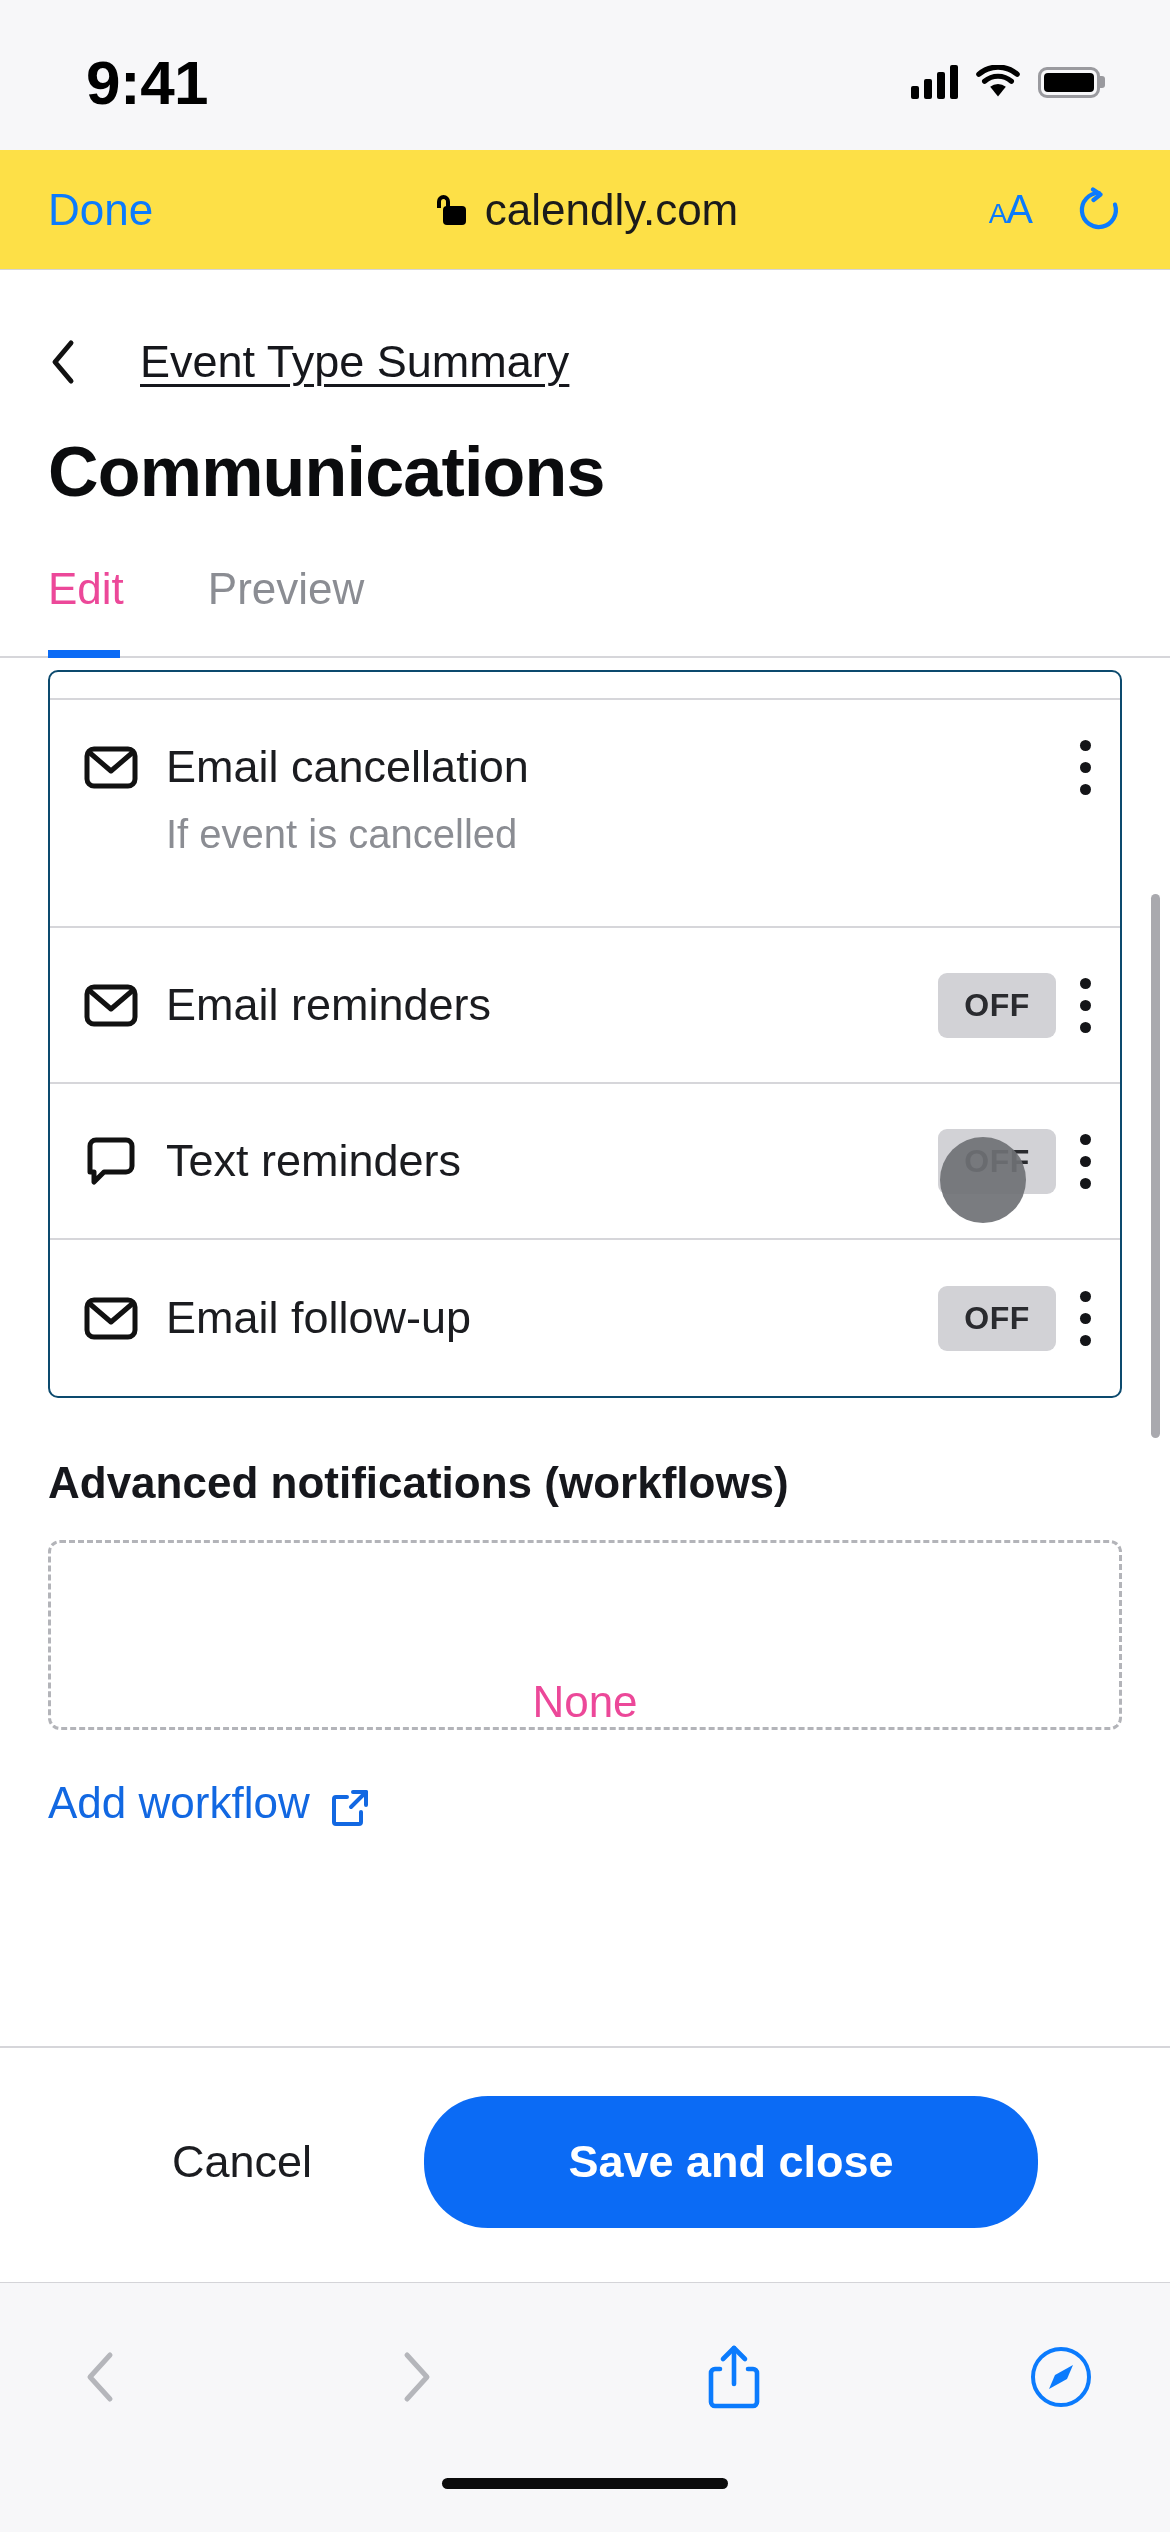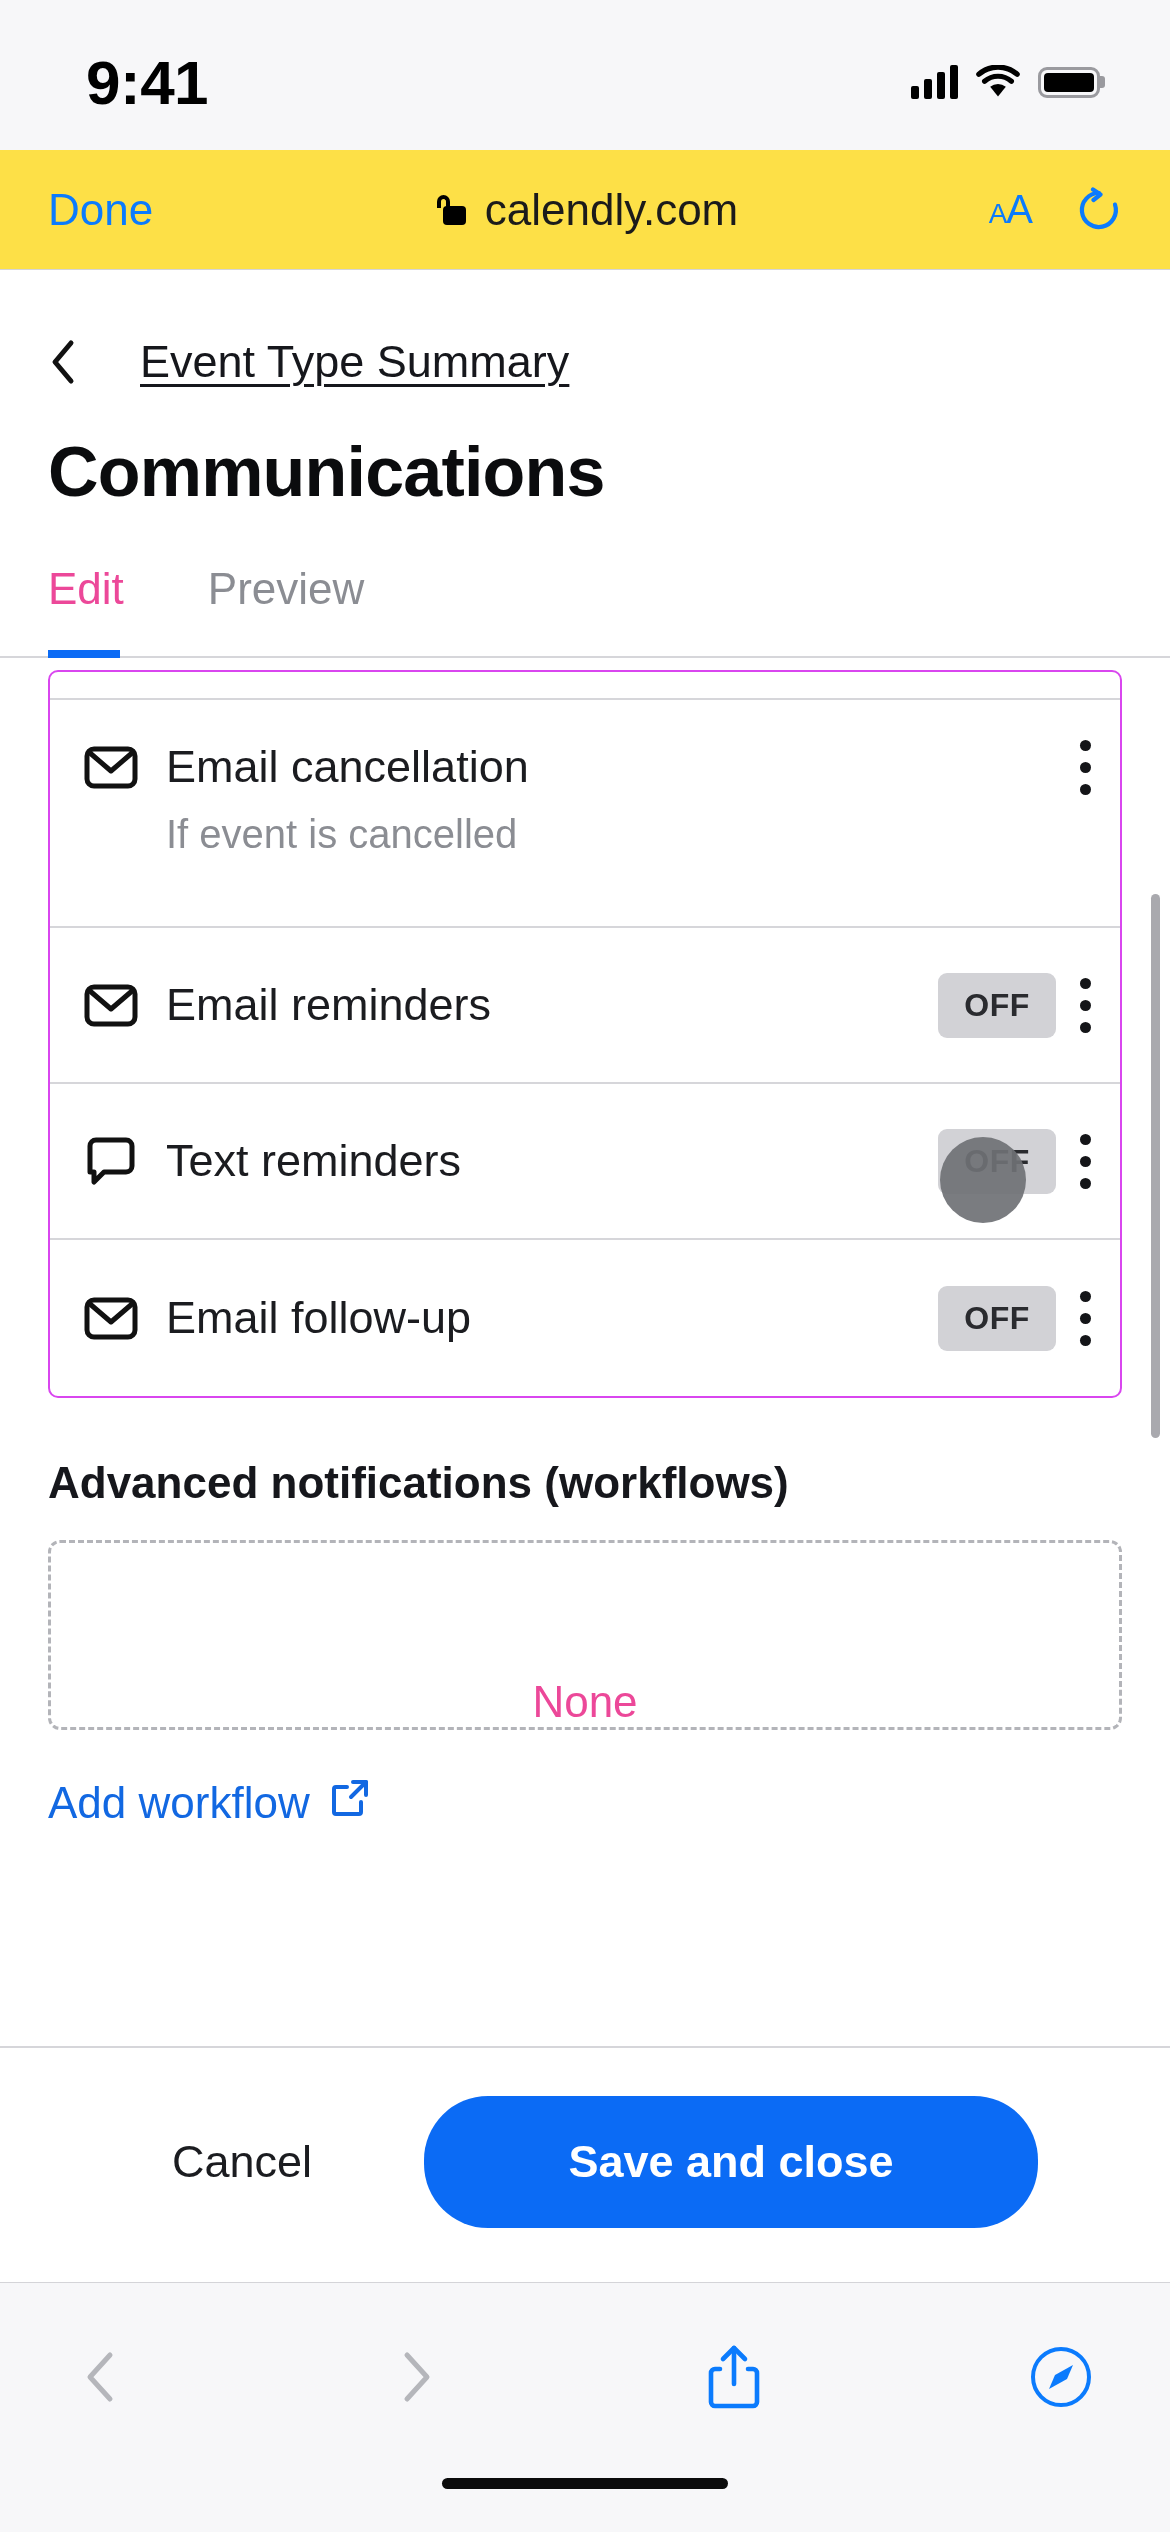--- a/index.html
+++ b/index.html
@@ -116,21 +116,21 @@
     flex:1 1 auto; position:relative; overflow:hidden;
   }
   .scrollbar {
     position:absolute; right:10px; top:236px; width:9px; height:544px;
     background:#a9a9ae; border-radius:5px;
   }
 
   
   .card {
     margin:12px 48px 0 48px;
-    border:2px solid #d946ef; border-radius:10px;
+    border:2px solid #0c4a6e; border-radius:10px;
     background:#fff; overflow:hidden;
   }
   .card .stub { height:28px; border-bottom:2px solid #d6d6da; }
   .row {
     display:flex; align-items:center;
     padding:0 28px 0 34px;
     min-height:156px;
     border-bottom:2px solid #d6d6da;
     position:relative;
   }
@@ -161,21 +161,21 @@
     font-size:44px; font-weight:700; color:#16171c;
     padding:60px 0 0 48px;
   }
   .dashbox {
     margin:32px 48px 0 48px; height:190px;
     border:3px dashed #b3b4b9; border-radius:12px;
     display:flex; align-items:flex-end; justify-content:center;
     font-size:44px; color:#ec4899;
   }
   .addwf {
-    display:flex; align-items:flex-start; gap:20px;
+    display:flex; align-items:flex-end; gap:20px;
     padding:48px 0 0 48px;
     font-size:44px; color:#1268e2;
   }
   .ext { width:40px; height:40px; color:#1268e2; }
 
   
   .actionbar {
     flex:0 0 auto; border-top:2px solid #d6d6da;
     background:#fff;
     display:flex; align-items:center; justify-content:center;

